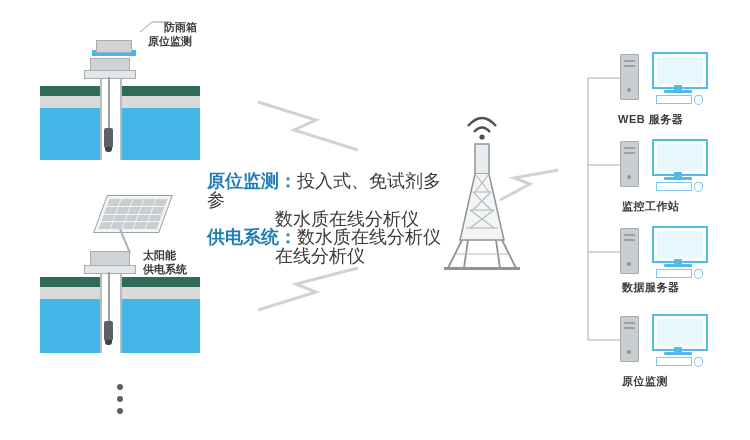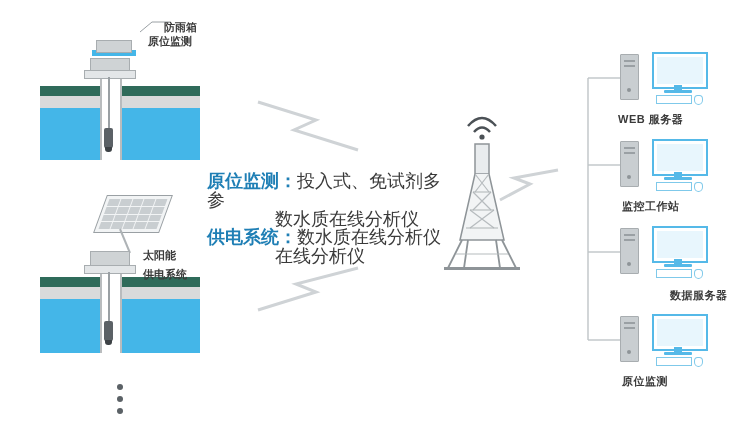--- a/index.html
+++ b/index.html
@@ -117,21 +117,21 @@
   <div class="well-casing" style="left:60px;top:64px;width:18px;height:94px;"></div>
   <div class="cap" style="left:50px;top:56px;width:38px;height:14px;"></div>
   <div class="cap2" style="left:44px;top:70px;width:50px;height:7px;"></div>
 
   <div class="wire" style="left:68px;top:77px;width:2px;height:54px;"></div>
   <div class="sensor" style="left:64px;top:126px;width:9px;height:20px;"></div>
   <div class="sensor-tip" style="left:65px;top:145px;width:7px;height:5px;"></div>
 </div>
 
 <div class="cn-label" style="left:143px;top:248px;">太阳能</div>
-<div class="cn-label" style="left:143px;top:268px;font-family:Liberation Mono, monospace;">供电系统</div>
+<div class="cn-label" style="left:143px;top:262px;">供电系统</div>
 
 <div class="dots" style="left:117px;top:378px;">
   <div class="dot"></div>
   <div class="dot"></div>
   <div class="dot"></div>
 </div>
 
 <div class="callout nosel" style="left:207px;top:172px;width:240px;">
   <span class="tag">原位监测：</span><span class="txt">投入式、免试剂多参</span><br>
   <span class="txt" style="display:inline-block;padding-left:68px;">数水质在线分析仪</span>
@@ -221,21 +221,21 @@
     <div class="tower-dot" style="left:6px;top:33px;width:4px;height:4px;"></div>
   </div>
   <div class="monitor" style="left:40px;top:4px;width:52px;height:33px;">
     <div class="mon-screen" style="left:3px;top:3px;right:3px;bottom:3px;"></div>
   </div>
   <div class="mon-stand" style="left:62px;top:37px;width:8px;height:5px;"></div>
   <div class="mon-base" style="left:52px;top:42px;width:28px;height:3px;"></div>
   <div class="kbd" style="left:44px;top:47px;width:34px;height:7px;"></div>
   <div class="mouse" style="left:82px;top:47px;width:7px;height:8px;"></div>
 </div>
-<div class="comp-label nosel" style="left:622px;top:288px;margin-left:48px;">数据服务器</div>
+<div class="comp-label nosel" style="left:622px;top:280px;">数据服务器</div>
 
 <div class="comp nosel" style="left:612px;top:310px;width:120px;height:62px;">
   <div class="tower" style="left:8px;top:6px;width:17px;height:44px;">
     <div class="tower-line" style="left:3px;top:5px;width:11px;height:2px;"></div>
     <div class="tower-line" style="left:3px;top:10px;width:11px;height:2px;"></div>
     <div class="tower-dot" style="left:6px;top:33px;width:4px;height:4px;"></div>
   </div>
   <div class="monitor" style="left:40px;top:4px;width:52px;height:33px;">
     <div class="mon-screen" style="left:3px;top:3px;right:3px;bottom:3px;"></div>
   </div>

